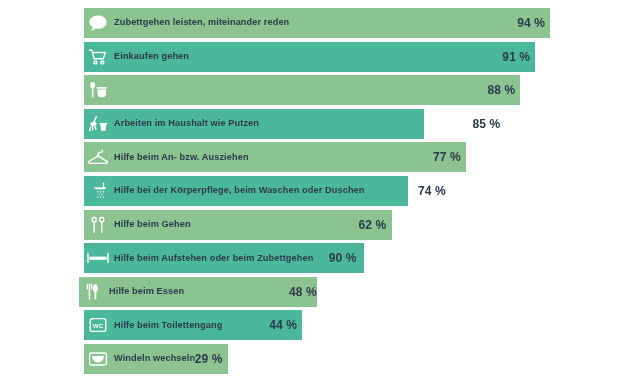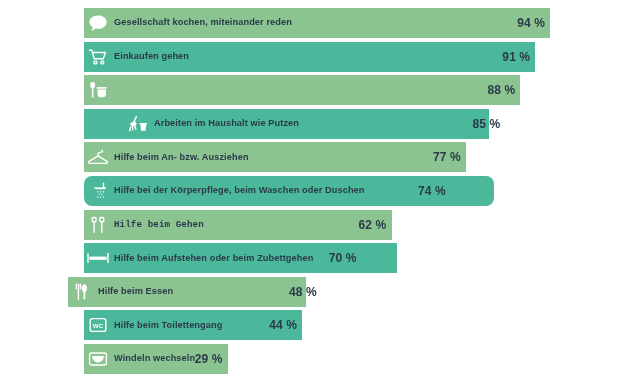--- a/index.html
+++ b/index.html
@@ -34,21 +34,21 @@
 <body>
 
 <div id="chart">
     <div class="row" style="top: 8px; width: 621px;">
       <div class="bar" style="left: 42px; margin-left: 42px; width: 466.24px; background: rgb(140, 196, 145);">
         <span class="icon-cell">
           <svg width="20" height="18" viewBox="0 0 20 18">
             <path fill="#ffffff" stroke="none" d="M10 1.4c-4.8 0-8.6 2.9-8.6 6.5 0 2 1.2 3.8 3.1 5 .1 1.3-.5 2.7-1.4 3.7 1.8-.3 3.4-1.1 4.5-2.1.8.2 1.6.3 2.4.3 4.8 0 8.6-2.9 8.6-6.9S14.8 1.4 10 1.4z"></path>
           </svg>
         </span>
-        <span class="bar-label">Gesellschaft kochen, miteinander reden</span>
+        <span class="bar-label">Zubettgehen leisten, miteinander reden</span>
       </div>
       <span class="value" style="left: 517.24px;">94 %</span>
     </div>
     <div class="row" style="top: 41.6px; width: 525px;">
       <div class="bar" style="left: 42px; margin-left: 42px; width: 451.36px; background: rgb(76, 184, 155);">
         <span class="icon-cell">
           <svg width="20" height="18" viewBox="0 0 20 18">
             <path fill="none" stroke="#ffffff" stroke-width="1.4" stroke-linecap="round" stroke-linejoin="round" d="M1.5 2.2h2.3l2.4 8.6h9.1l2.1-6.3H5.2"></path>
             <circle cx="7.4" cy="14.4" r="1.5" fill="none" stroke="#ffffff" stroke-width="1.4" stroke-linecap="round" stroke-linejoin="round"></circle>
             <circle cx="14.3" cy="14.4" r="1.5" fill="none" stroke="#ffffff" stroke-width="1.4" stroke-linecap="round" stroke-linejoin="round"></circle>
@@ -64,21 +64,21 @@
           <svg width="20" height="18" viewBox="0 0 20 18">
             <path fill="#ffffff" stroke="none" d="M3.6 1.2c-.7 0-1.2.6-1.2 1.3v3.1c0 .7.5 1.3 1.2 1.3h.3v9.5h1.6V6.9h.3c.7 0 1.2-.6 1.2-1.3V2.5c0-.7-.5-1.3-1.2-1.3z"></path>
             <path fill="#ffffff" stroke="none" d="M8.7 6.1h10.1v1.6H8.7z"></path>
             <path fill="#ffffff" stroke="none" d="M9.6 8.5h8.3v5.1c0 1.4-1.1 2.6-2.5 2.6h-3.3c-1.4 0-2.5-1.2-2.5-2.6z"></path>
           </svg>
         </span>
       </div>
       <span class="value" style="left: 487.48px;">88 %</span>
     </div>
     <div class="row" style="top: 108.8px; width: 621px;">
-      <div class="bar" style="left: 42px; margin-left: 42px; width: 405px; background: rgb(76, 184, 155); padding-left: 40px;">
+      <div class="bar" style="left: 42px; margin-left: 42px; width: 340px; background: rgb(76, 184, 155);">
         <span class="icon-cell">
           <svg width="20" height="18" viewBox="0 0 20 18">
             <path fill="none" stroke="#ffffff" stroke-width="1.4" stroke-linecap="round" stroke-linejoin="round" d="M8.4 1.6L5.2 8.4"></path>
             <path fill="#ffffff" stroke="none" d="M2 8.3l5.2-2.3 1.6 3.4-5.2 2.3z"></path>
             <path fill="none" stroke="#ffffff" stroke-width="1.4" stroke-linecap="round" stroke-linejoin="round" d="M2.6 11.9l-.9 3.9M4.6 11l.2 4M6.6 10.1l1.2 3.9"></path>
             <path fill="#ffffff" stroke="none" d="M12.3 8.6h6.1l-.8 7.2h-4.5z"></path>
             <path fill="none" stroke="#ffffff" stroke-width="1.4" stroke-linecap="round" stroke-linejoin="round" d="M12.1 8.6h6.5"></path>
           </svg>
         </span>
         <span class="bar-label">Arbeiten im Haushalt wie Putzen</span>
@@ -91,21 +91,21 @@
           <svg width="22" height="16" viewBox="0 0 22 16">
             <path fill="none" stroke="#ffffff" stroke-width="1.4" stroke-linecap="round" stroke-linejoin="round" d="M11 7.1V5.6c0-1.2 1-2.2 2.2-2.2s2.2-1 2.2-2.2"></path>
             <path fill="none" stroke="#ffffff" stroke-width="1.4" stroke-linecap="round" stroke-linejoin="round" d="M11 6.9L2.1 12.4c-.9.6-.5 2 .6 2h16.6c1.1 0 1.5-1.4.6-2L11 6.9z"></path>
           </svg>
         </span>
         <span class="bar-label">Hilfe beim An- bzw. Ausziehen</span>
       </div>
       <span class="value" style="left: 432.92px;">77 %</span>
     </div>
     <div class="row" style="top: 176px; width: 621px;">
-      <div class="bar" style="left: 42px; margin-left: 42px; width: 410px; background: rgb(76, 184, 155); border-radius: 8px;">
+      <div class="bar" style="left: 42px; margin-left: 42px; width: 324px; background: rgb(76, 184, 155);">
         <span class="icon-cell">
           <svg width="20" height="18" viewBox="0 0 20 18">
             <path fill="none" stroke="#ffffff" stroke-width="1.4" stroke-linecap="round" stroke-linejoin="round" d="M15.5 1.3v4.2"></path>
             <path fill="#ffffff" stroke="none" d="M8.6 5.1h13.1l-.1.2H8.5z" transform="translate(-2.5 0) scale(.95 1)"></path>
             <path fill="#ffffff" stroke="none" d="M9.3 5.4h12.3c0 1-1.1 1.8-2.5 1.8h-7.4c-1.4 0-2.4-.8-2.4-1.8z" transform="translate(-2.4 0) scale(.95 1)"></path>
             <g fill="#ffffff" stroke="none">
               <rect x="9.2" y="9" width="1.1" height="1.5" rx=".5"></rect>
               <rect x="12" y="9" width="1.1" height="1.5" rx=".5"></rect>
               <rect x="14.8" y="9" width="1.1" height="1.5" rx=".5"></rect>
               <rect x="10.6" y="11.6" width="1.1" height="1.5" rx=".5"></rect>
@@ -114,45 +114,45 @@
               <rect x="12" y="14.2" width="1.1" height="1.5" rx=".5"></rect>
               <rect x="14.8" y="14.2" width="1.1" height="1.5" rx=".5"></rect>
             </g>
           </svg>
         </span>
         <span class="bar-label">Hilfe bei der Körperpflege, beim Waschen oder Duschen</span>
       </div>
       <span class="value" style="left: 418.04px;">74 %</span>
     </div>
     <div class="row" style="top: 209.6px; width: 621px;">
-      <div class="bar" style="left: 42px; margin-left: 42px; width: 307.52px; background: rgb(140, 196, 145); font-family: Liberation Mono, monospace;">
+      <div class="bar" style="left: 42px; margin-left: 42px; width: 307.52px; background: rgb(140, 196, 145);">
         <span class="icon-cell">
           <svg width="18" height="18" viewBox="0 0 18 18">
             <path fill="none" stroke="#ffffff" stroke-width="1.4" stroke-linecap="round" stroke-linejoin="round" d="M5.1 1.5h-.9a1 1 0 0 0-1 1v2.3a1 1 0 0 0 1 1h.9M5.1 1.5h.9a1 1 0 0 1 1 1v2.3a1 1 0 0 1-1 1h-.9M5.1 5.8v10.4"></path>
             <path fill="none" stroke="#ffffff" stroke-width="1.4" stroke-linecap="round" stroke-linejoin="round" d="M12.8 1.5h-.9a1 1 0 0 0-1 1v2.3a1 1 0 0 0 1 1h.9M12.8 1.5h.9a1 1 0 0 1 1 1v2.3a1 1 0 0 1-1 1h-.9M12.8 5.8v10.4"></path>
           </svg>
         </span>
         <span class="bar-label">Hilfe beim Gehen</span>
       </div>
       <span class="value" style="left: 358.52px;">62 %</span>
     </div>
     <div class="row" style="top: 243.2px; width: 621px;">
-      <div class="bar" style="left: 42px; margin-left: 42px; width: 313px; background: rgb(76, 184, 155);">
+      <div class="bar" style="left: 42px; margin-left: 42px; width: 280px; background: rgb(76, 184, 155);">
         <span class="icon-cell">
           <svg width="24" height="14" viewBox="0 0 24 14">
             <path fill="none" stroke="#ffffff" stroke-width="1.4" stroke-linecap="round" stroke-linejoin="round" d="M2 2.5v9M22 2.5v9"></path>
             <path fill="#ffffff" stroke="none" d="M3.4 5.6h17.2v3.2H3.4z"></path>
           </svg>
         </span>
         <span class="bar-label">Hilfe beim Aufstehen oder beim Zubettgehen</span>
       </div>
-      <span class="value" style="left: 328.76px;">70 %</span>
+      <span class="value" style="left: 328.76px;">90 %</span>
     </div>
     <div class="row" style="top: 276.8px; width: 621px;">
-      <div class="bar" style="left: 42px; margin-left: 26px; width: 238.08px; background: rgb(140, 196, 145);">
+      <div class="bar" style="left: 42px; margin-left: 37px; width: 238.08px; background: rgb(140, 196, 145);">
         <span class="icon-cell">
           <svg width="16" height="18" viewBox="0 0 16 18">
             <path fill="none" stroke="#ffffff" stroke-width="1.4" stroke-linecap="round" stroke-linejoin="round" d="M4.4 1.3v4.5M6.5 1.3v4.5M2.3 1.3v4.5M4.4 5.8v10.4"></path>
             <path fill="#ffffff" stroke="none" d="M10.4 1.3c1.6 0 2.6 1.7 2.6 4 0 1.9-.7 3.2-1.7 3.7v7.2h-1.8V9c-1-.5-1.7-1.8-1.7-3.7 0-2.3 1-4 2.6-4z"></path>
           </svg>
         </span>
         <span class="bar-label">Hilfe beim Essen</span>
       </div>
       <span class="value" style="left: 289.08px;">48 %</span>
     </div>

